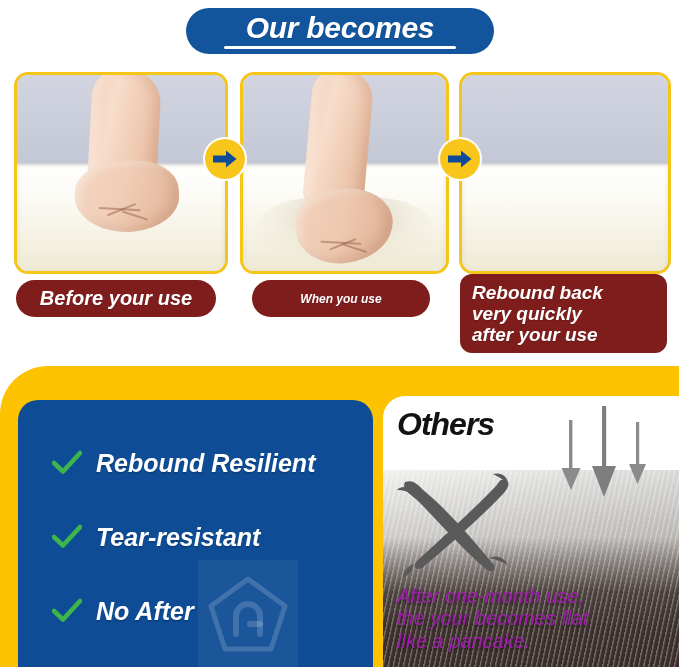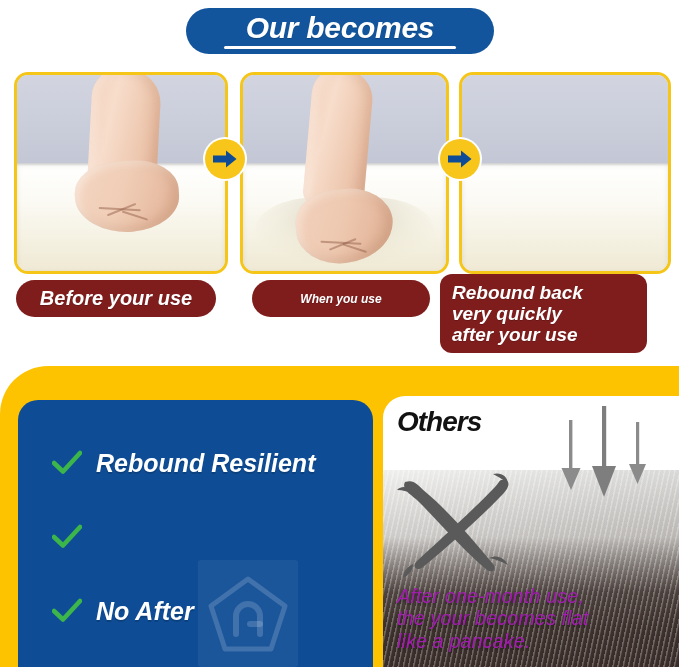--- a/index.html
+++ b/index.html
@@ -99,21 +99,21 @@
   
   .cap{
     position:absolute;background:#7f1d1d;border-radius:20px;
     display:flex;align-items:center;justify-content:center;
     color:#fff;font-style:italic;font-weight:bold;
     text-shadow:0 1px 0 rgba(0,0,0,.18);
   }
   .cap-1{left:16px;top:280px;width:200px;height:37px;font-size:20px;}
   .cap-2{left:252px;top:280px;width:178px;height:37px;font-size:12px;}
   .cap-3{
-    left:440px;top:274px;width:207px;height:79px;border-radius:12px;
+    left:460px;top:274px;width:207px;height:79px;border-radius:12px;
     flex-direction:column;align-items:flex-start;justify-content:center;
     padding-left:12px;box-sizing:border-box;font-size:19px;line-height:1.12;
   }
   .cap-3 span{display:block;white-space:nowrap;}
 
   
   .yellow-band{
     position:absolute;left:0;top:366px;width:679px;height:301px;
     background:#fdc300;border-top-left-radius:48px;
   }
@@ -146,21 +146,21 @@
     background:
       linear-gradient(180deg,rgba(255,255,255,0) 0%,rgba(92,74,66,.12) 34%,rgba(58,46,42,.88) 62%,#3a2e2a 80%,#382b27 100%),
       linear-gradient(165deg,#f2f2f0 0%,#dadad8 30%,#c6c5c2 55%,#b2b1ae 75%,#9e9d9a 100%);
   }
   .fiber{
     position:absolute;inset:0;opacity:.5;
     background:repeating-linear-gradient(102deg,rgba(255,255,255,.55) 0px,rgba(255,255,255,.55) 1px,rgba(150,150,148,.08) 2px,rgba(255,255,255,0) 5px);
   }
   .others-title{
     position:absolute;left:14px;top:12px;
-    color:#121212;font-style:italic;font-weight:bold;font-size:28px;
+    color:#121212;font-style:italic;font-weight:bold;font-size:32px;
     letter-spacing:-1px;line-height:1;
   }
   .down-arrows{position:absolute;left:168px;top:8px;width:110px;height:104px;}
   .x-mark{position:absolute;left:6px;top:72px;width:130px;height:112px;}
   .others-caption{
     position:absolute;left:14px;bottom:14px;right:10px;
     color:#a21caf;font-style:italic;font-weight:normal;font-size:20px;line-height:1.14;
     text-shadow:0 2px 3px rgba(0,0,0,.45);
   }
   .others-caption span{display:block;white-space:nowrap;}
@@ -247,20 +247,21 @@
         </span>
         <span class="feature-label">Rebound Resilient</span>
       </div>
 
       <div class="feature-row">
         <span class="check-icon">
           <svg width="30" height="26" viewBox="0 0 30 26" aria-hidden="true">
             <path d="M2 13 L11 21.5 L28 3" fill="none" stroke="#3cb54a" stroke-width="4.6" stroke-linecap="round" stroke-linejoin="round"></path>
           </svg>
         </span>
+        <span class="feature-label">Tear-resistant</span>
       </div>
 
       <div class="feature-row">
         <span class="check-icon">
           <svg width="30" height="26" viewBox="0 0 30 26" aria-hidden="true">
             <path d="M2 13 L11 21.5 L28 3" fill="none" stroke="#3cb54a" stroke-width="4.6" stroke-linecap="round" stroke-linejoin="round"></path>
           </svg>
         </span>
         <span class="feature-label">No After</span>
       </div>

